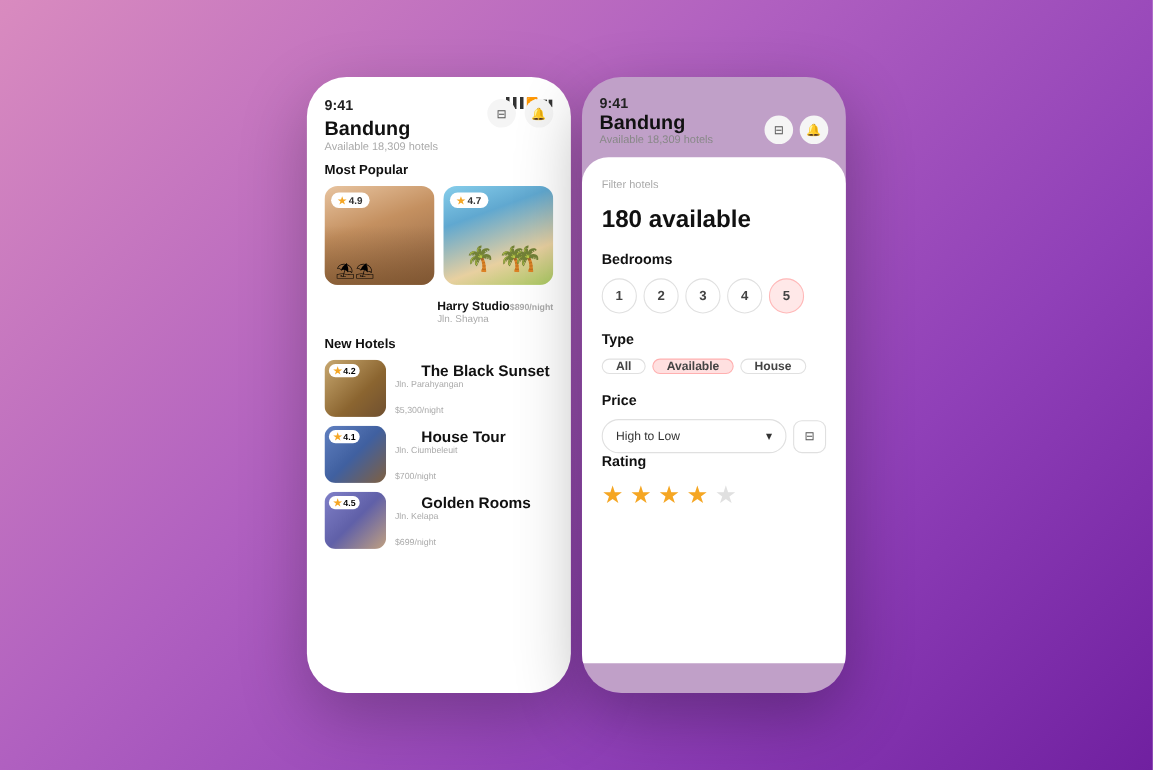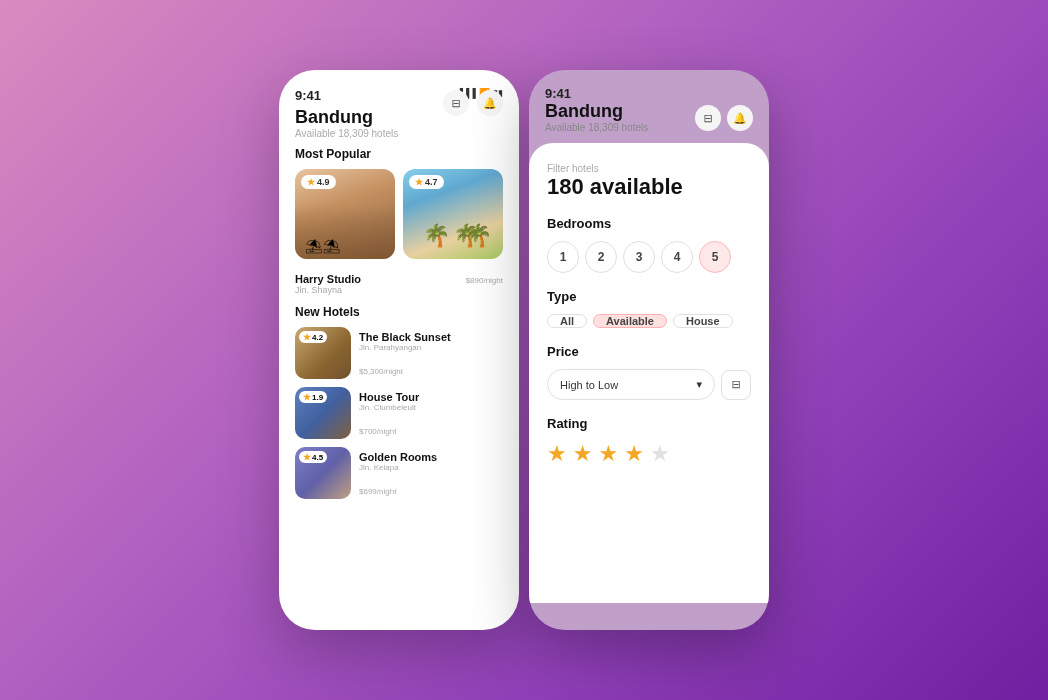--- a/index.html
+++ b/index.html
@@ -131,28 +131,28 @@
       display: flex;
       align-items: center;
       gap: 2px;
       font-size: 9px;
       font-weight: 700;
       color: #333;
     }
     .star-icon { color: #f5a623; font-size: 9px; }
     .hotel-info {
       display: flex;
-      justify-content: space-between;
+      justify-content: flex-end;
       align-items: flex-start;
       margin-bottom: 10px;
     }
     .hotel-name { font-size: 11px; font-weight: 700; color: #111; }
     .hotel-street { font-size: 9px; color: #aaa; }
     .hotel-price { font-size: 11px; font-weight: 700; color: #111; }
-    .hotel-price span { font-size: 8px; color: #aaa; font-weight: 400; }
+    .hotel-price span { font-size: 8px; color: #aaa; font-weight: 700; }
 
     .new-hotels-list { display: flex; flex-direction: column; gap: 8px; }
     .hotel-list-item {
       display: flex;
       align-items: center;
       gap: 8px;
     }
     .hotel-thumb {
       width: 56px;
       height: 52px;
@@ -180,21 +180,21 @@
       background: #fff;
       border-radius: 10px;
       padding: 1px 4px;
       display: flex;
       align-items: center;
       gap: 1px;
       font-size: 8px;
       font-weight: 700;
     }
     .hotel-list-info { flex: 1; }
-    .hotel-list-name { font-size: 11px; font-weight: 700; color: #111; }
+    .hotel-list-name { font-size: 14px; font-weight: 700; color: #111; margin-left: 24px; }
     .hotel-list-street { font-size: 8px; color: #aaa; }
     .hotel-list-price { font-size: 10px; font-weight: 700; color: #111; margin-top: 13px; }
     .hotel-list-price span { font-size: 8px; color: #aaa; font-weight: 400; }
 
     
     .phone2 {
       width: 240px;
       height: 560px;
       border-radius: 36px;
       overflow: hidden;
@@ -224,21 +224,21 @@
       gap: 6px;
       margin-bottom: 2px;
     }
     .filter-sheet {
       background: #fff;
       border-radius: 24px 24px 0 0;
       padding: 20px 18px;
       height: calc(100% - 100px);
       overflow: hidden;
     }
-    .filter-label { font-size: 10px; color: #aaa; margin-bottom: 0; }
+    .filter-label { font-size: 10px; color: #aaa; margin-bottom: 12px; }
     .filter-count { font-size: 22px; font-weight: 800; color: #111; margin-bottom: 16px; }
     .filter-section-title { font-size: 13px; font-weight: 700; color: #111; margin-bottom: 10px; }
     .bedroom-pills {
       display: flex;
       gap: 6px;
       margin-bottom: 16px;
     }
     .bedroom-pill {
       width: 32px;
       height: 32px;
@@ -274,21 +274,21 @@
     }
     .type-pill.active {
       background: #ffe0e0;
       border-color: #ffb0b0;
       color: #444;
     }
     .price-row {
       display: flex;
       align-items: center;
       gap: 6px;
-      margin-bottom: 16px;
+      margin-bottom: 0;
     }
     .price-dropdown {
       flex: 1;
       border: 1.5px solid #e0e0e0;
       border-radius: 20px;
       padding: 8px 12px;
       display: flex;
       align-items: center;
       justify-content: space-between;
       font-size: 11px;
@@ -413,21 +413,21 @@
           <div class="hotel-list-price">
             <span>$5,300</span><span>/night</span>
           </div>
         </div>
       </div>
       <div class="hotel-list-item">
         <div class="hotel-thumb">
           <div class="thumb-bg2"></div>
           <div class="thumb-rating">
             <span class="star-icon">★</span>
-            <span>1.9</span>
+            <span>4.1</span>
           </div>
         </div>
         <div class="hotel-list-info">
           <div class="hotel-list-name">House Tour</div>
           <div class="hotel-list-street">Jln. Ciumbeleuit</div>
           <div class="hotel-list-price">
             <span>$700</span><span>/night</span>
           </div>
         </div>
       </div>

